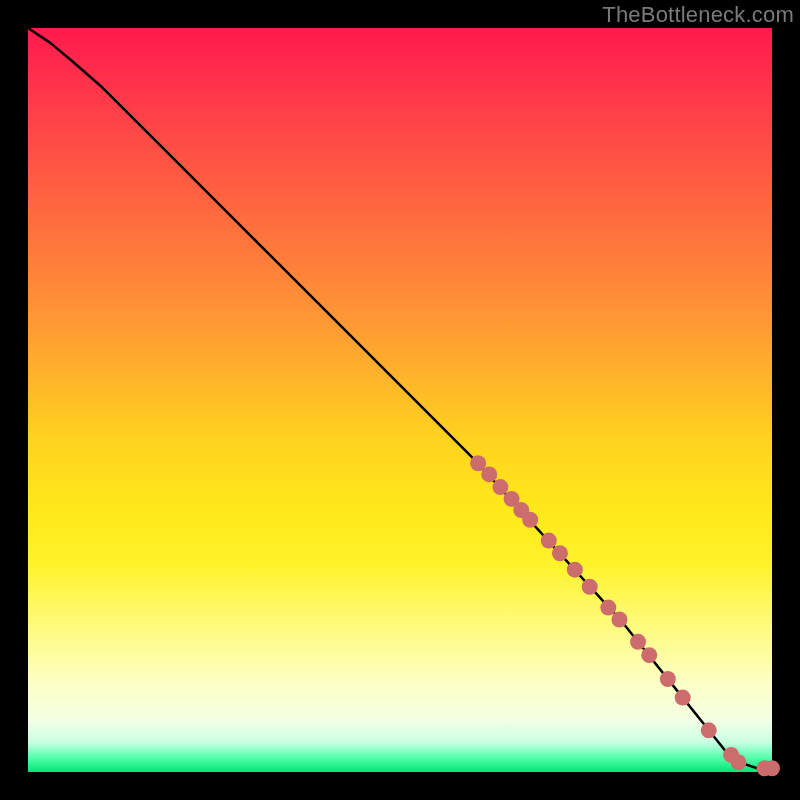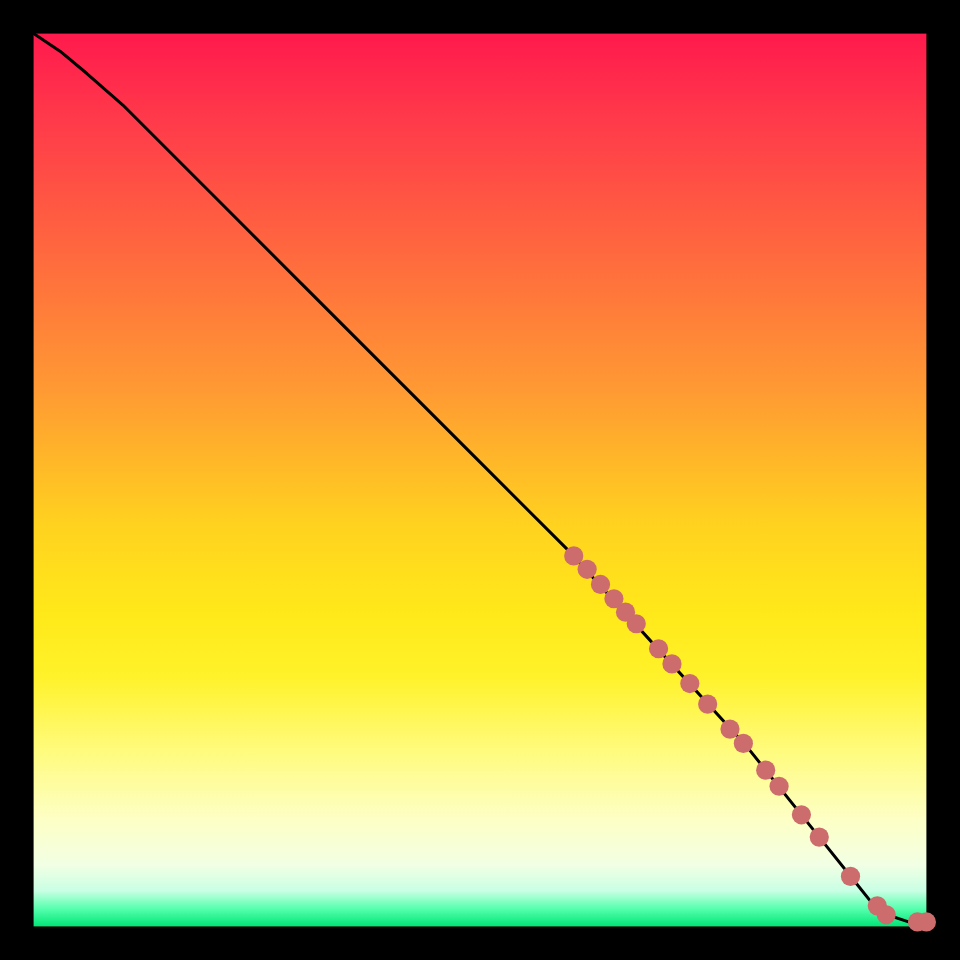--- a/index.html
+++ b/index.html
@@ -87,13 +87,14 @@
           <circle cx="639.84" cy="651.00" r="8" fill="#cd6c6c"></circle>
           <circle cx="654.72" cy="669.60" r="8" fill="#cd6c6c"></circle>
           <circle cx="680.76" cy="702.34" r="8" fill="#cd6c6c"></circle>
           <circle cx="703.08" cy="726.89" r="8" fill="#cd6c6c"></circle>
           <circle cx="710.52" cy="734.33" r="8" fill="#cd6c6c"></circle>
           <circle cx="736.56" cy="740.28" r="8" fill="#cd6c6c"></circle>
           <circle cx="744.00" cy="740.28" r="8" fill="#cd6c6c"></circle>
         </g>
     </svg>
   </div>
+  <div class="watermark">TheBottleneck.com</div>
 </div>
 
 </body></html>

